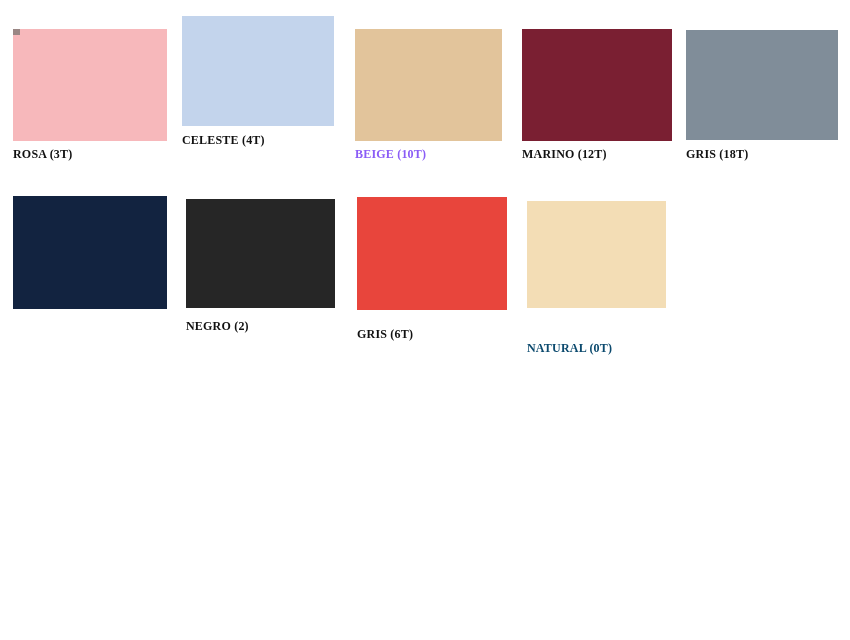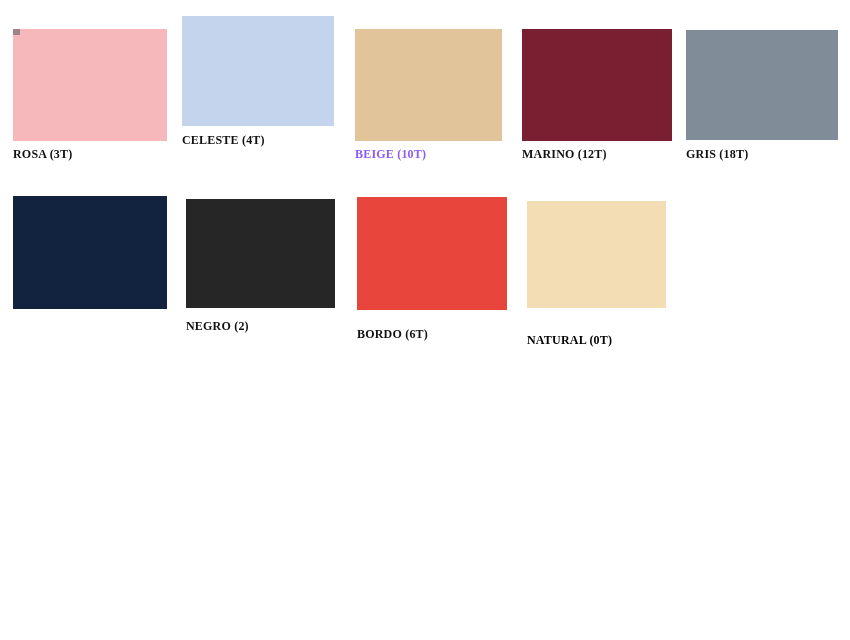--- a/index.html
+++ b/index.html
@@ -79,19 +79,19 @@
     </div>
     <div class="swatch-cell" style="left: 13px; top: 196px; width: 154px; height: 142px;">
       <div class="swatch-chip" title="A. MARINO (5T)" style="width: 154px; height: 113px; background: rgb(18, 35, 64);"></div>
     </div>
     <div class="swatch-cell" style="left: 186px; top: 199px; width: 149px; height: 142px; padding-left: 28px;">
       <div class="swatch-chip" title="NEGRO (2)" style="width: 149px; height: 109px; background: rgb(38, 38, 38);"></div>
       <div class="swatch-label" style="top: 120px; color: rgb(17, 17, 17);">NEGRO (2)</div>
     </div>
     <div class="swatch-cell" style="left: 357px; top: 197px; width: 150px; height: 152px;">
       <div class="swatch-chip" title="ROJO (6T)" style="width: 150px; height: 113px; background: rgb(232, 69, 60);"></div>
-      <div class="swatch-label" style="top: 130px; color: rgb(17, 17, 17);">BORDO (6T)</div>
+      <div class="swatch-label" style="top: 130px; color: rgb(17, 17, 17);">GRIS (6T)</div>
     </div>
     <div class="swatch-cell" style="left: 527px; top: 201px; width: 139px; height: 146px;">
       <div class="swatch-chip" title="NATURAL (0T)" style="width: 139px; height: 107px; background: rgb(243, 221, 181);"></div>
-      <div class="swatch-label" style="top: 132px; color: #000000;">NATURAL (0T)</div>
+      <div class="swatch-label" style="top: 140px; color: #0c4a6e;">NATURAL (0T)</div>
     </div>
   </div>
 
 </body></html>

